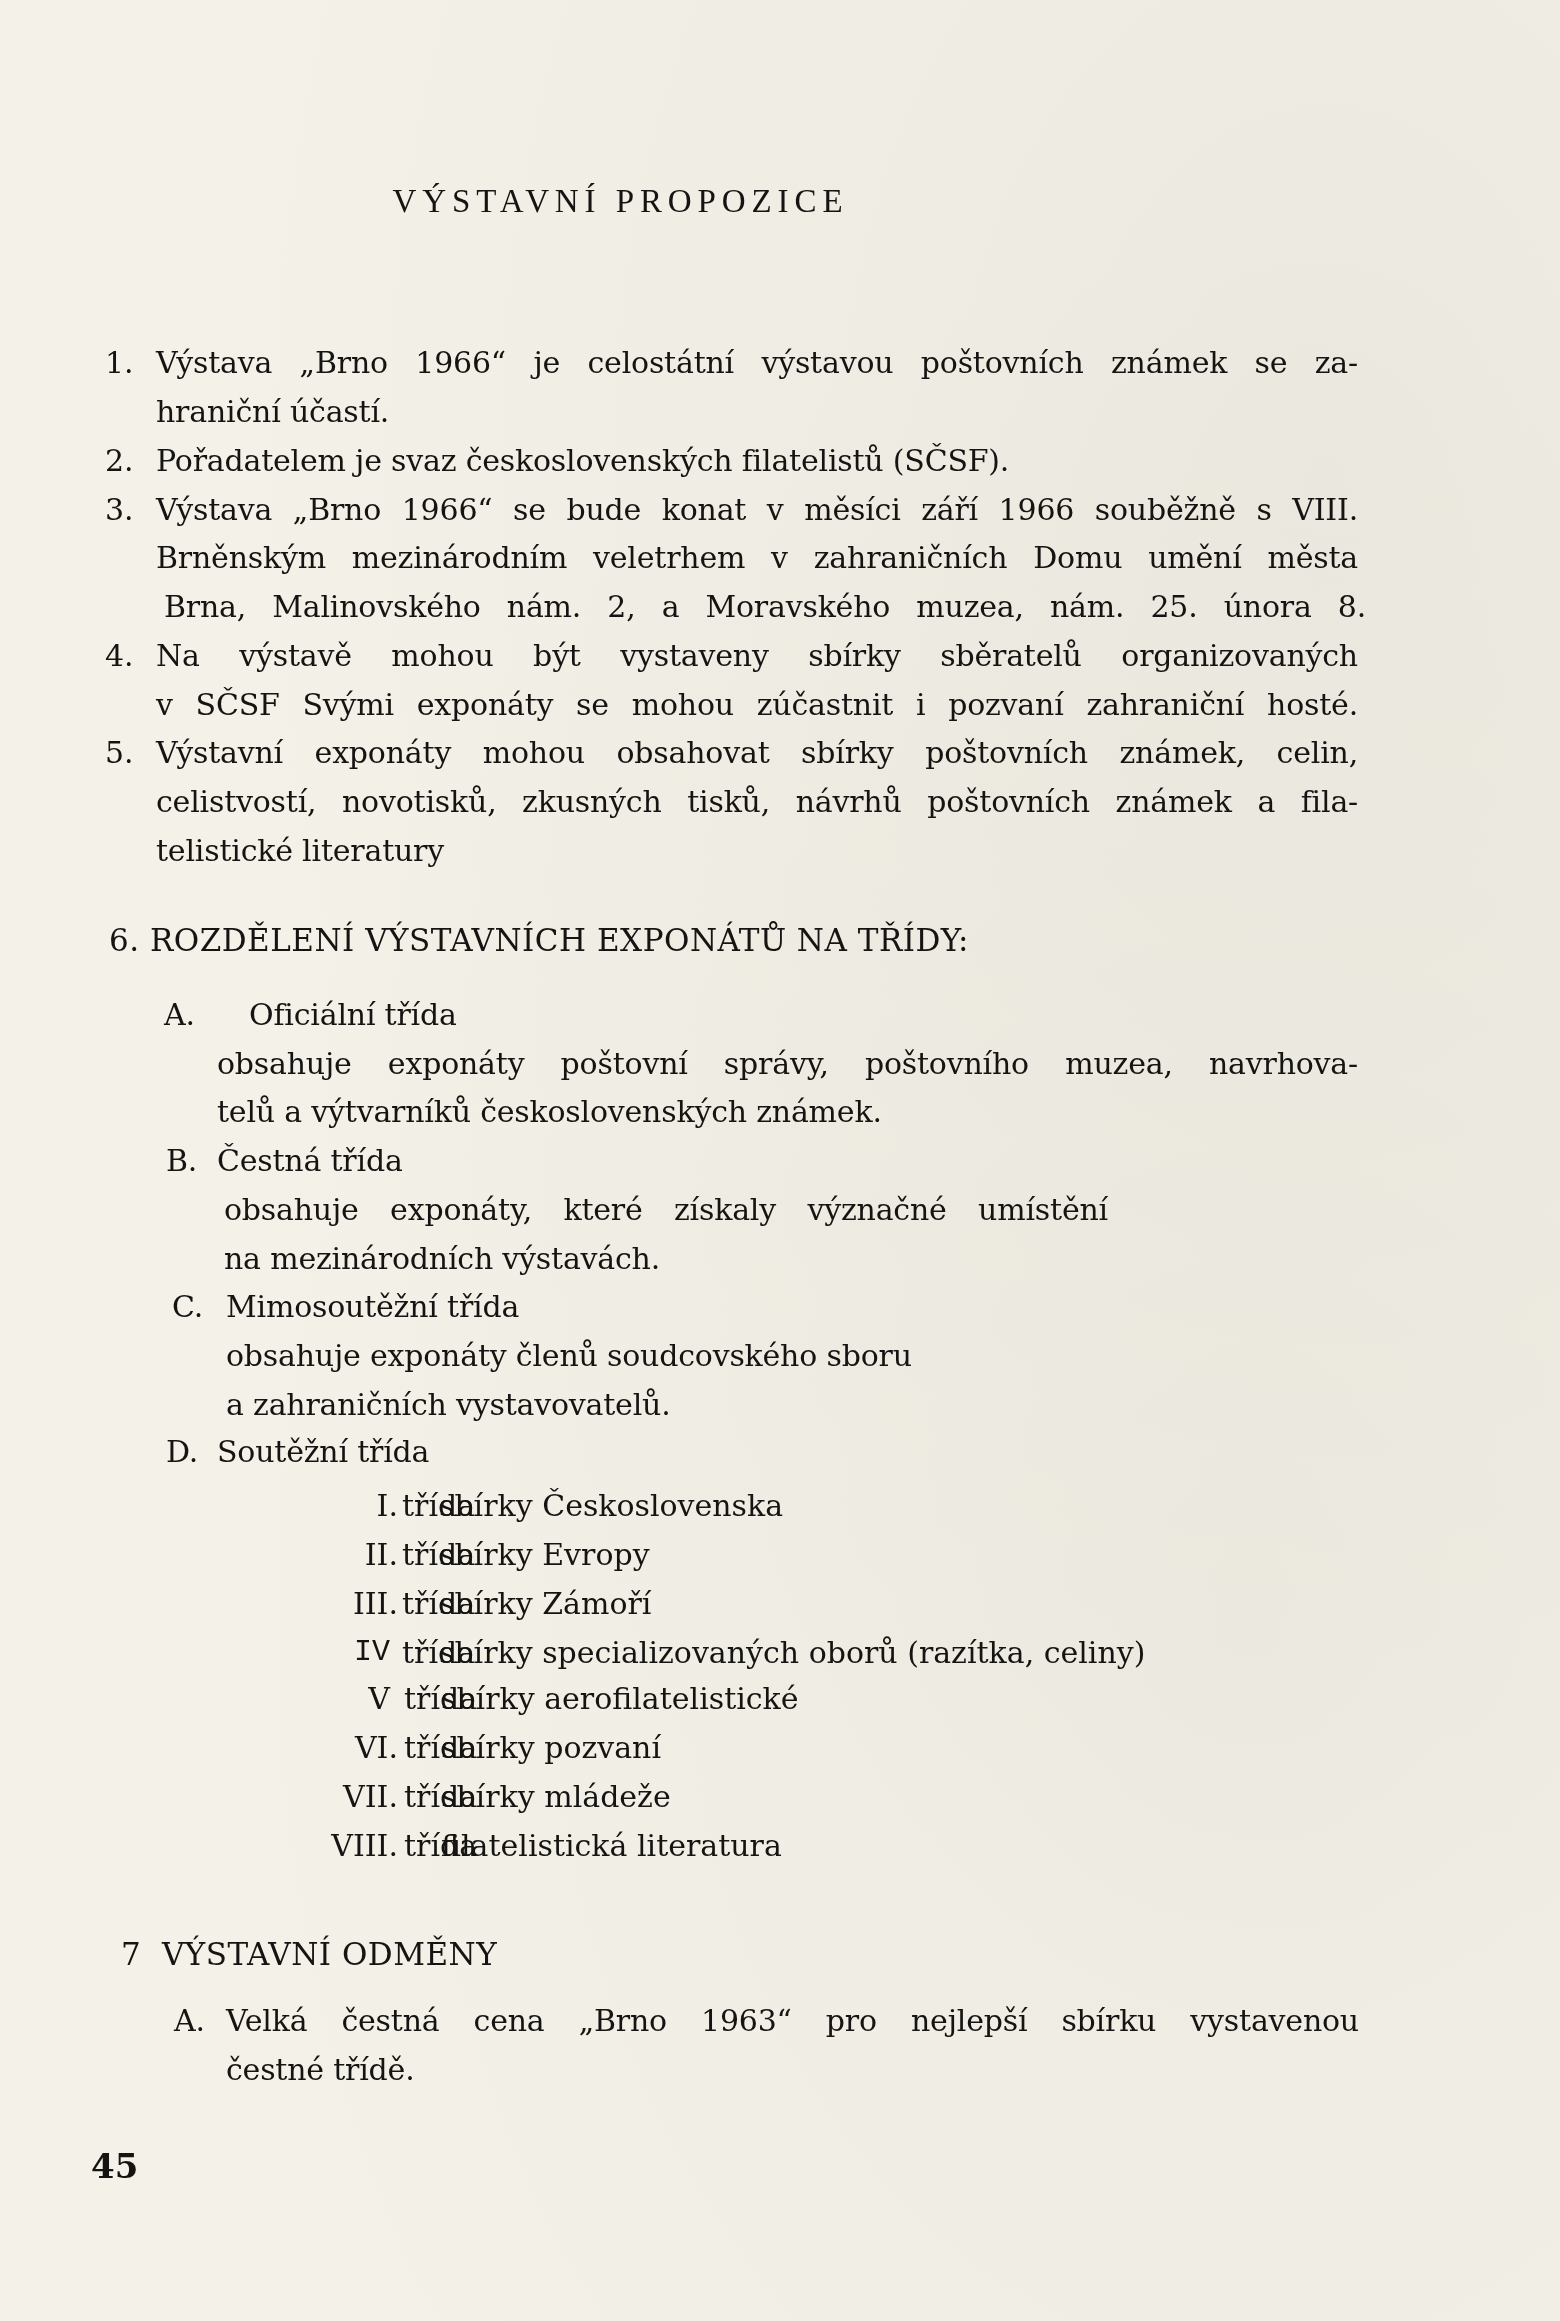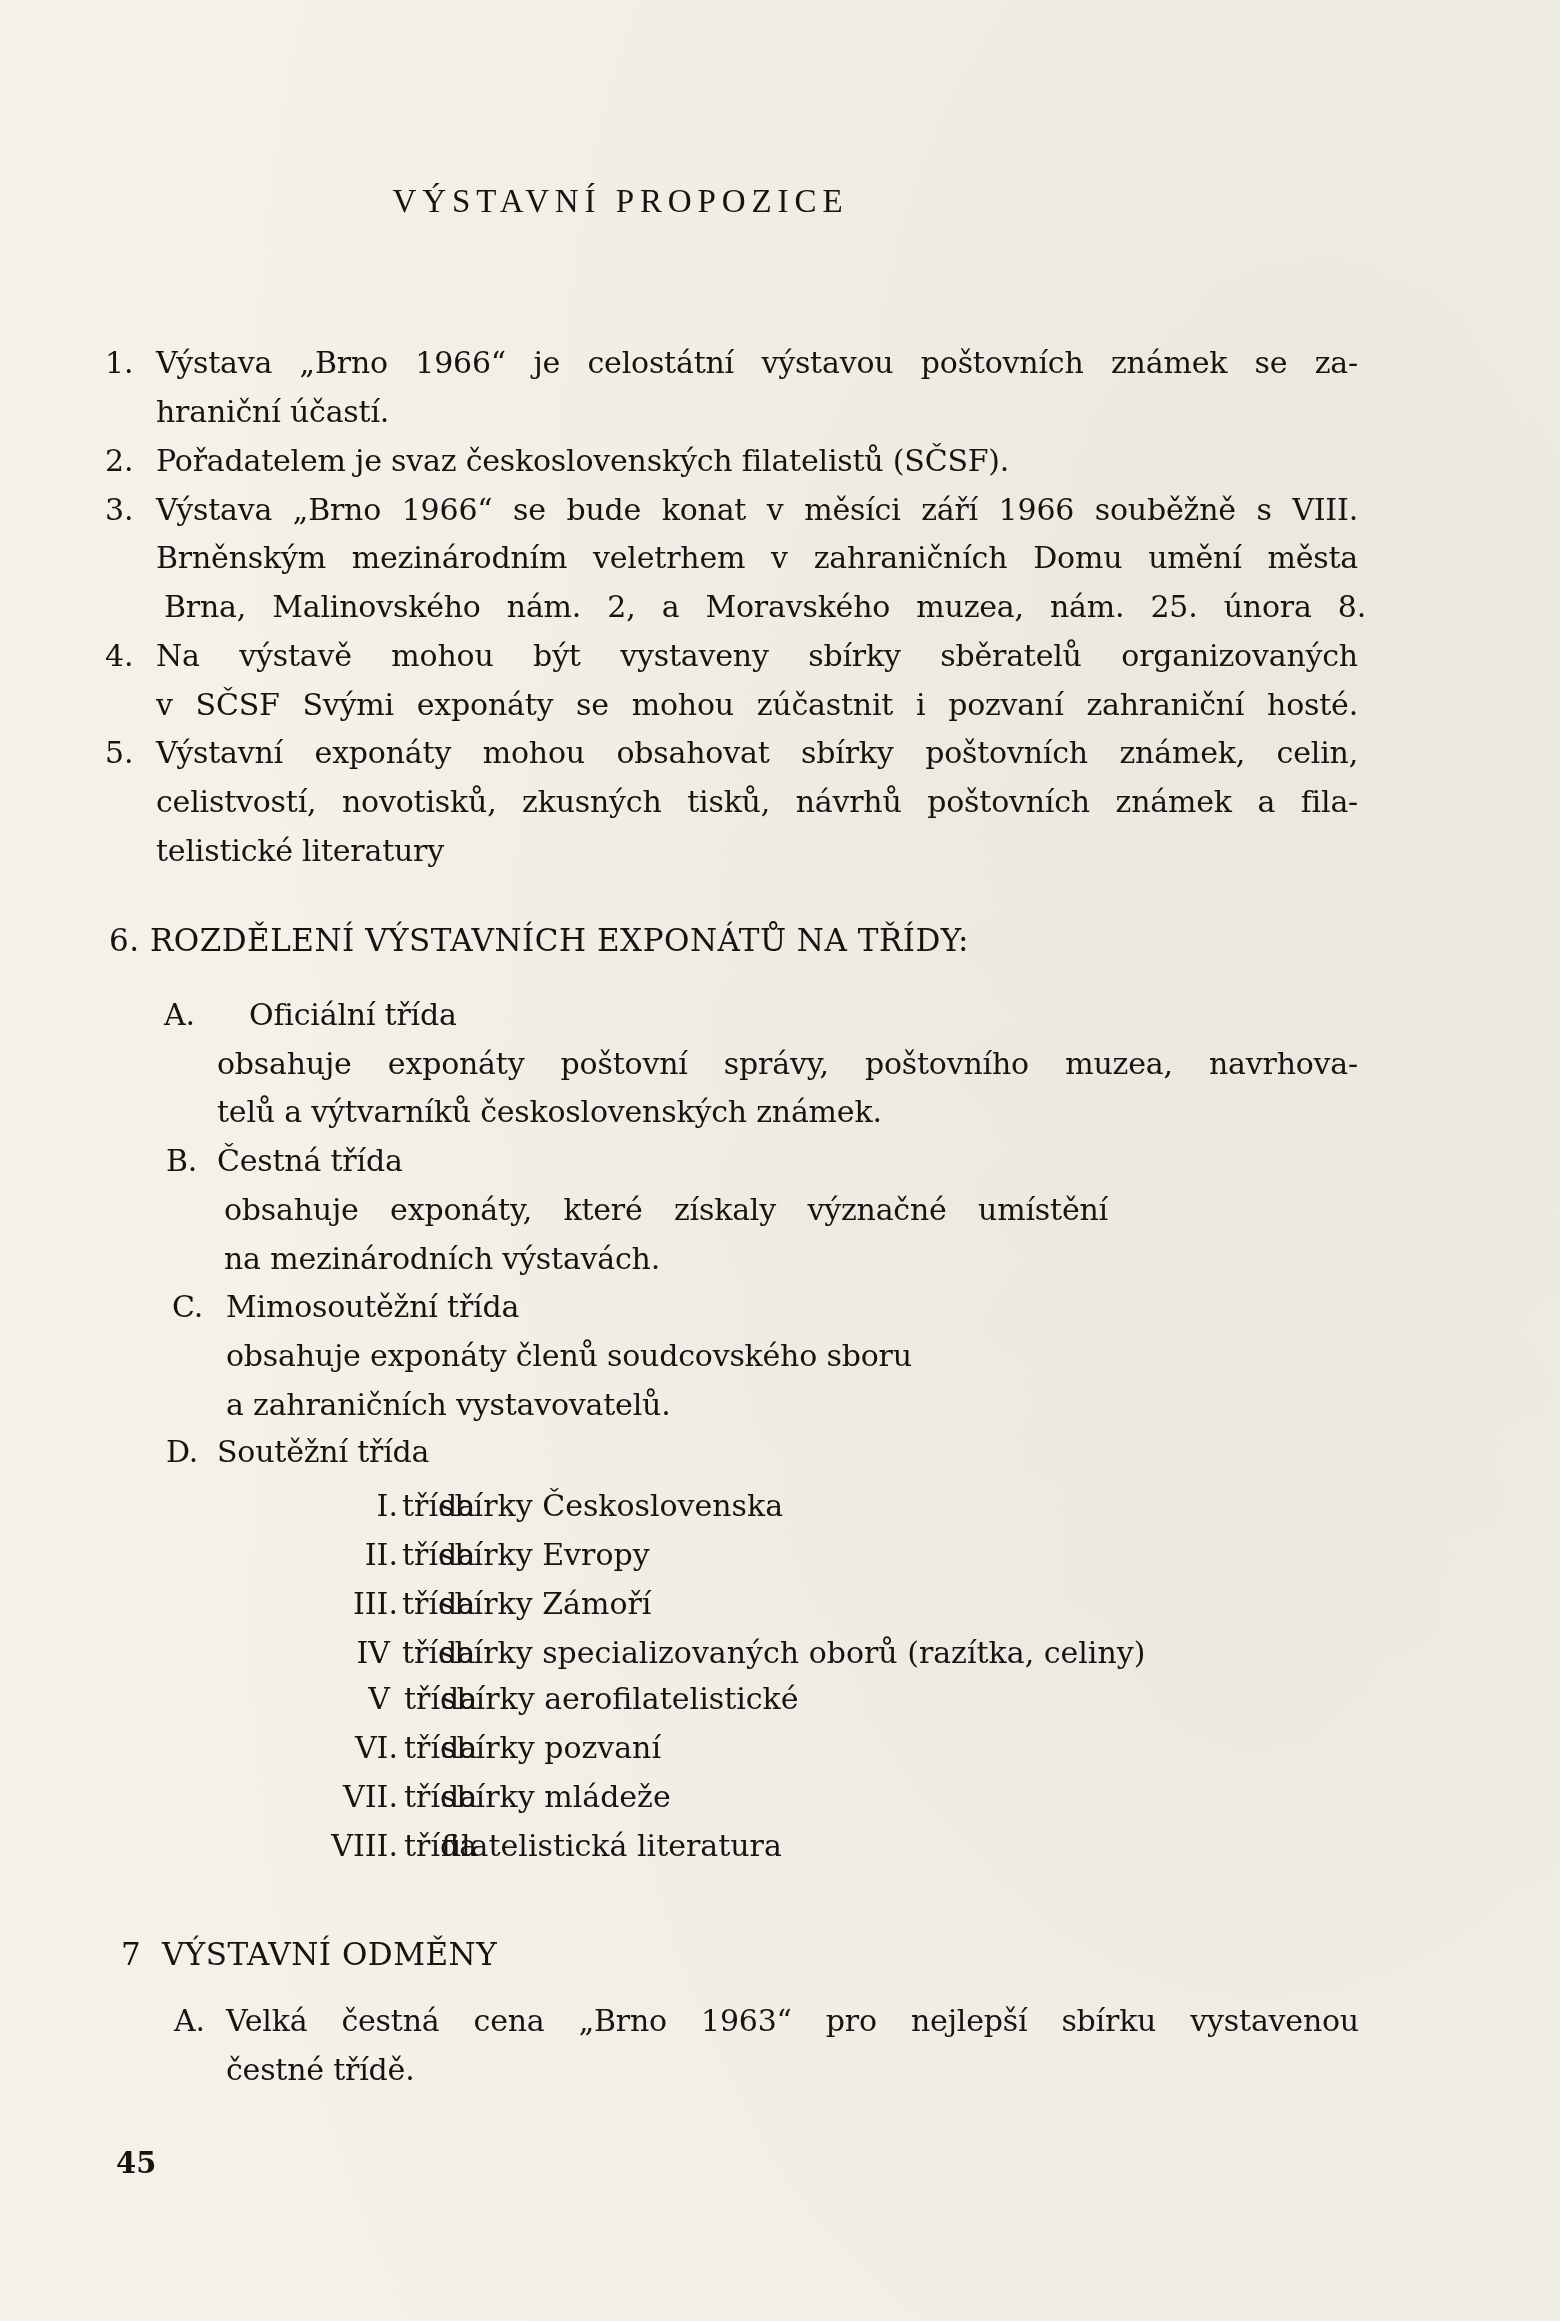--- a/index.html
+++ b/index.html
@@ -31,21 +31,21 @@
       font-size: 33px; letter-spacing: 5.9px;
       font-family: "Liberation Serif", serif;
     }
     .just { text-align: justify; text-align-last: justify; }
     .num { position: absolute; }
     .heading { font-size: 31px; letter-spacing: 0.5px; }
     .roman-row { position: absolute; font-size: 30px; line-height: 39px; white-space: nowrap; }
     .roman-row .rn { position: absolute; right: 1162px; text-align: right; }
     .roman-row .tr { position: absolute; left: 406px; }
     .roman-row .ct { position: absolute; left: 437px; }
-    .pagenum { position: absolute; left: 116px; top: 2146px; font-size: 29px; font-weight: bold; }
+    .pagenum { position: absolute; left: 91px; top: 2146px; font-size: 34px; font-weight: bold; }
   </style>
 </head>
 <body style="background: rgb(243, 241, 232); color: rgb(21, 20, 18);">
 
 <div class="page">
   <div class="ghost"></div>
 
   <div class="title">VÝSTAVNÍ PROPOZICE</div>
 
   <div>
@@ -117,21 +117,21 @@
           <span class="rn">II.</span>
           <span class="tr" style="left:402px;">třída</span>
           <span class="ct" style="left:439px;">sbírky Evropy</span>
         </div>
         <div class="roman-row" style="top:1584px; left:0; width:1560px;">
           <span class="rn">III.</span>
           <span class="tr" style="left:402px;">třída</span>
           <span class="ct" style="left:439px;">sbírky Zámoří</span>
         </div>
         <div class="roman-row" style="top:1633px; left:0; width:1560px;">
-          <span class="rn" style="right:1170px;">IV</span>
+          <span class="rn" style="right:1170px;font-family:Liberation Mono, monospace;">IV</span>
           <span class="tr" style="left:402px;">třída</span>
           <span class="ct" style="left:439px;">sbírky specializovaných oborů (razítka, celiny)</span>
         </div>
         <div class="roman-row" style="top:1679px; left:0; width:1560px;">
           <span class="rn" style="right:1170px;">V</span>
           <span class="tr" style="left:404px;">třída</span>
           <span class="ct" style="left:441px;">sbírky aerofilatelistické</span>
         </div>
         <div class="roman-row" style="top:1728px; left:0; width:1560px;">
           <span class="rn">VI.</span>

